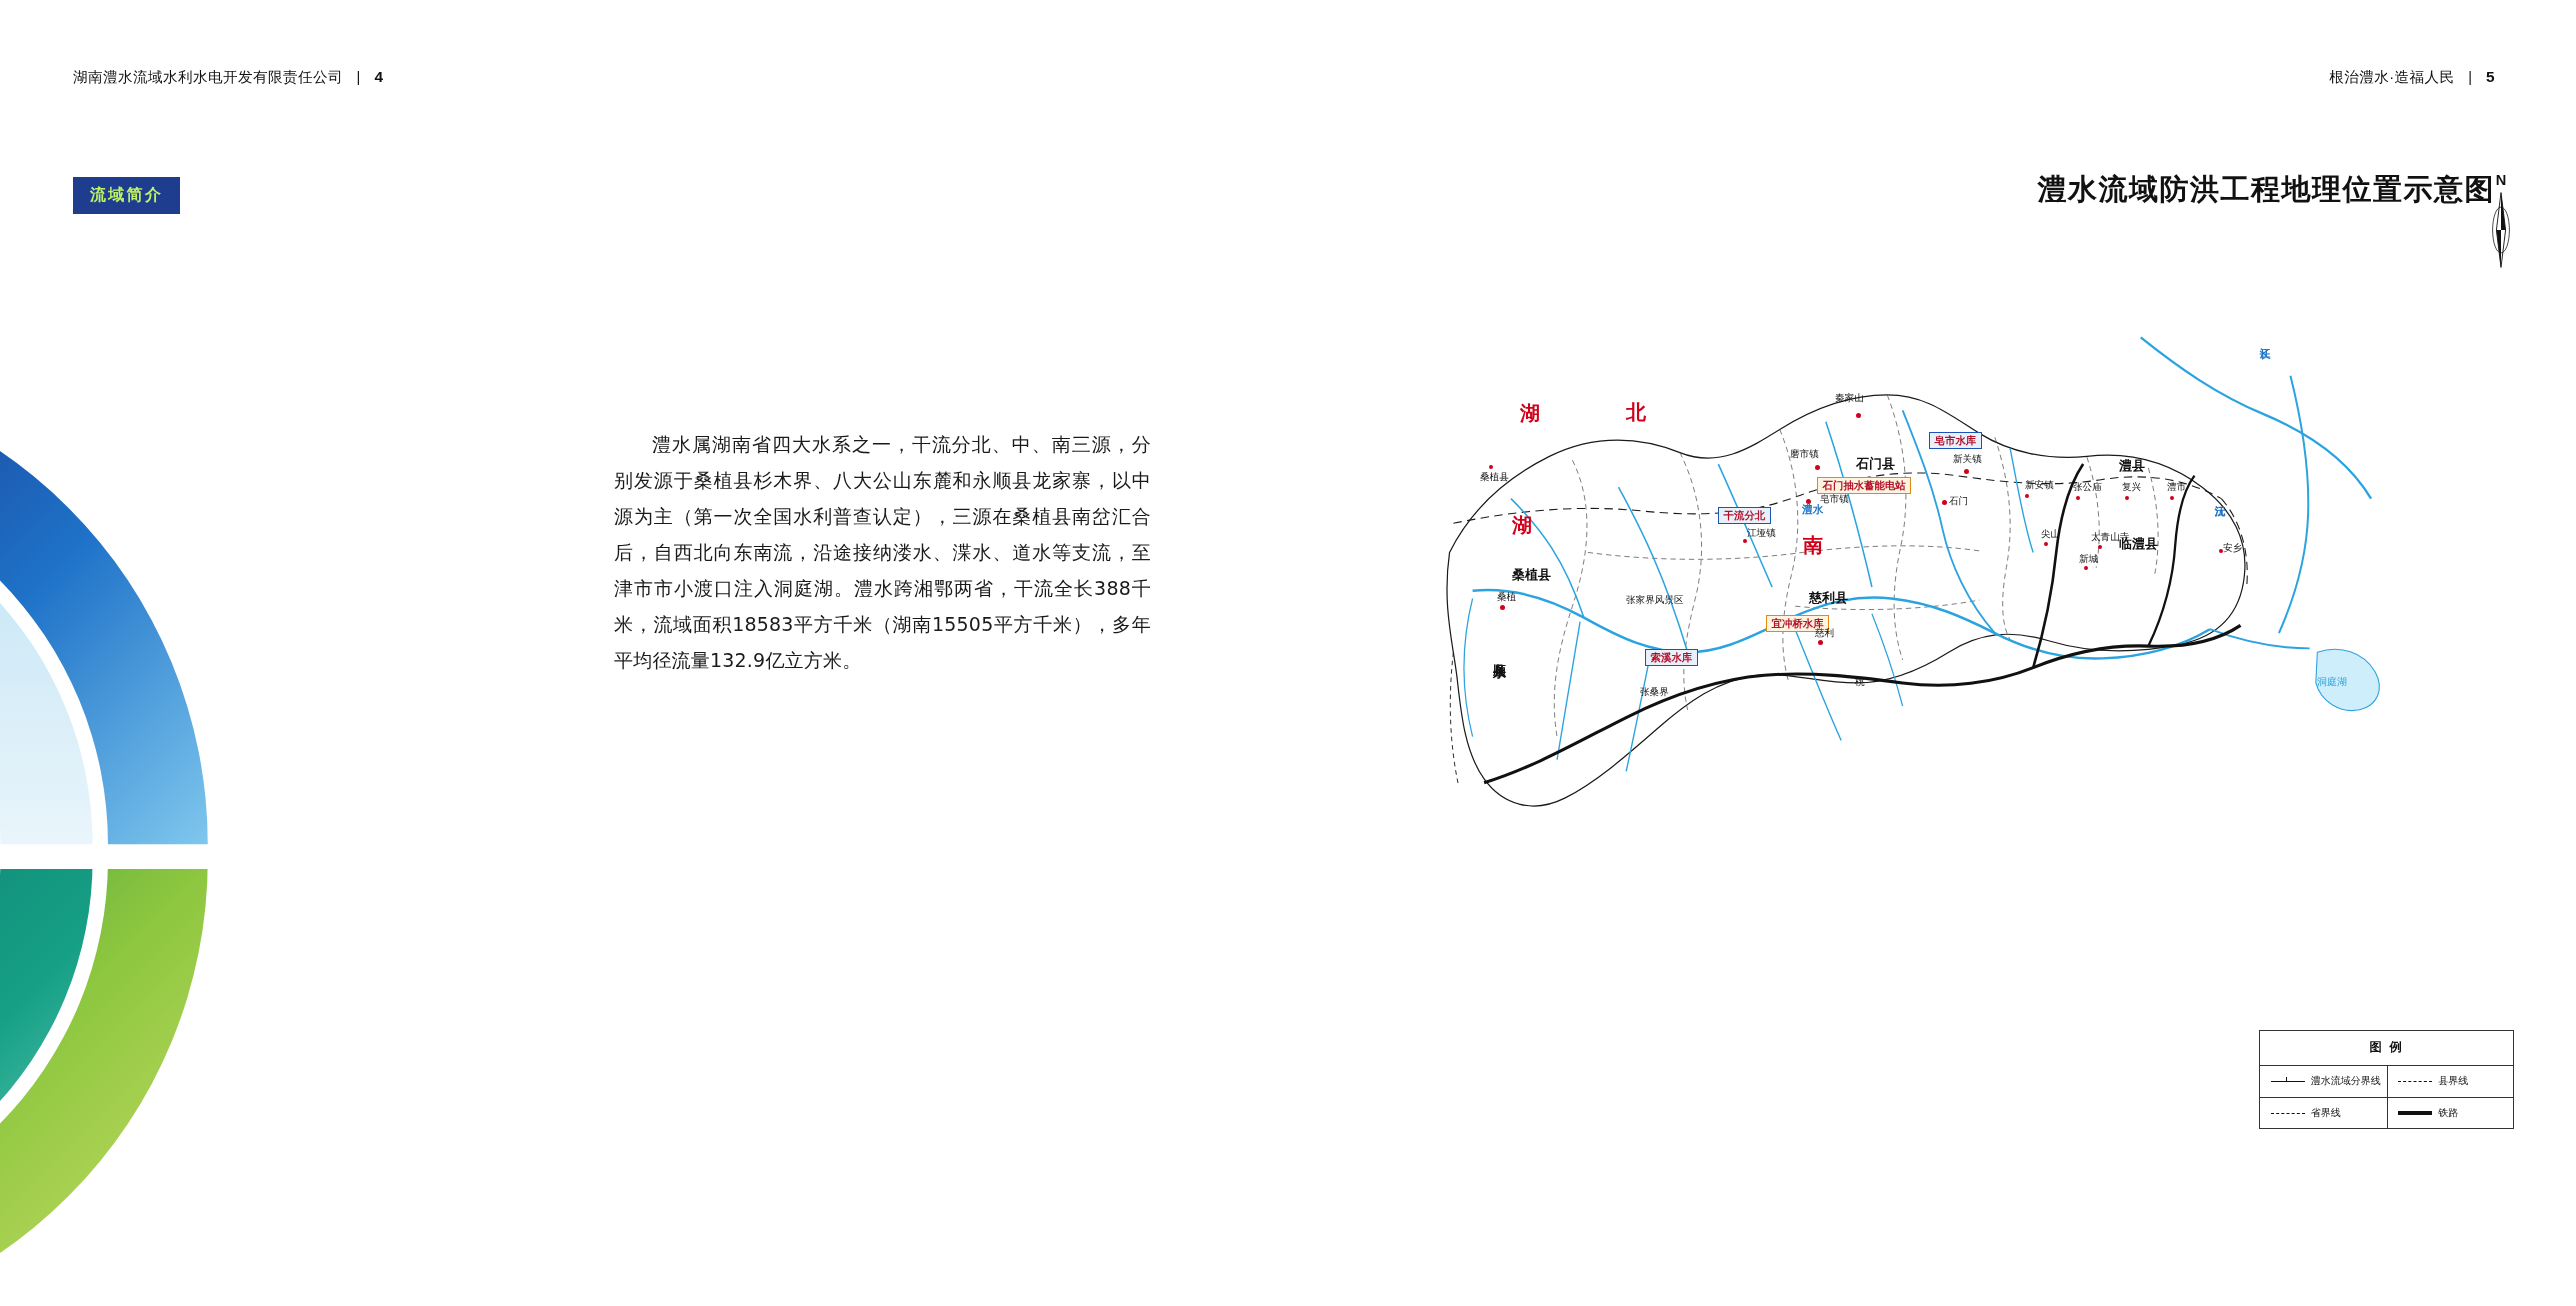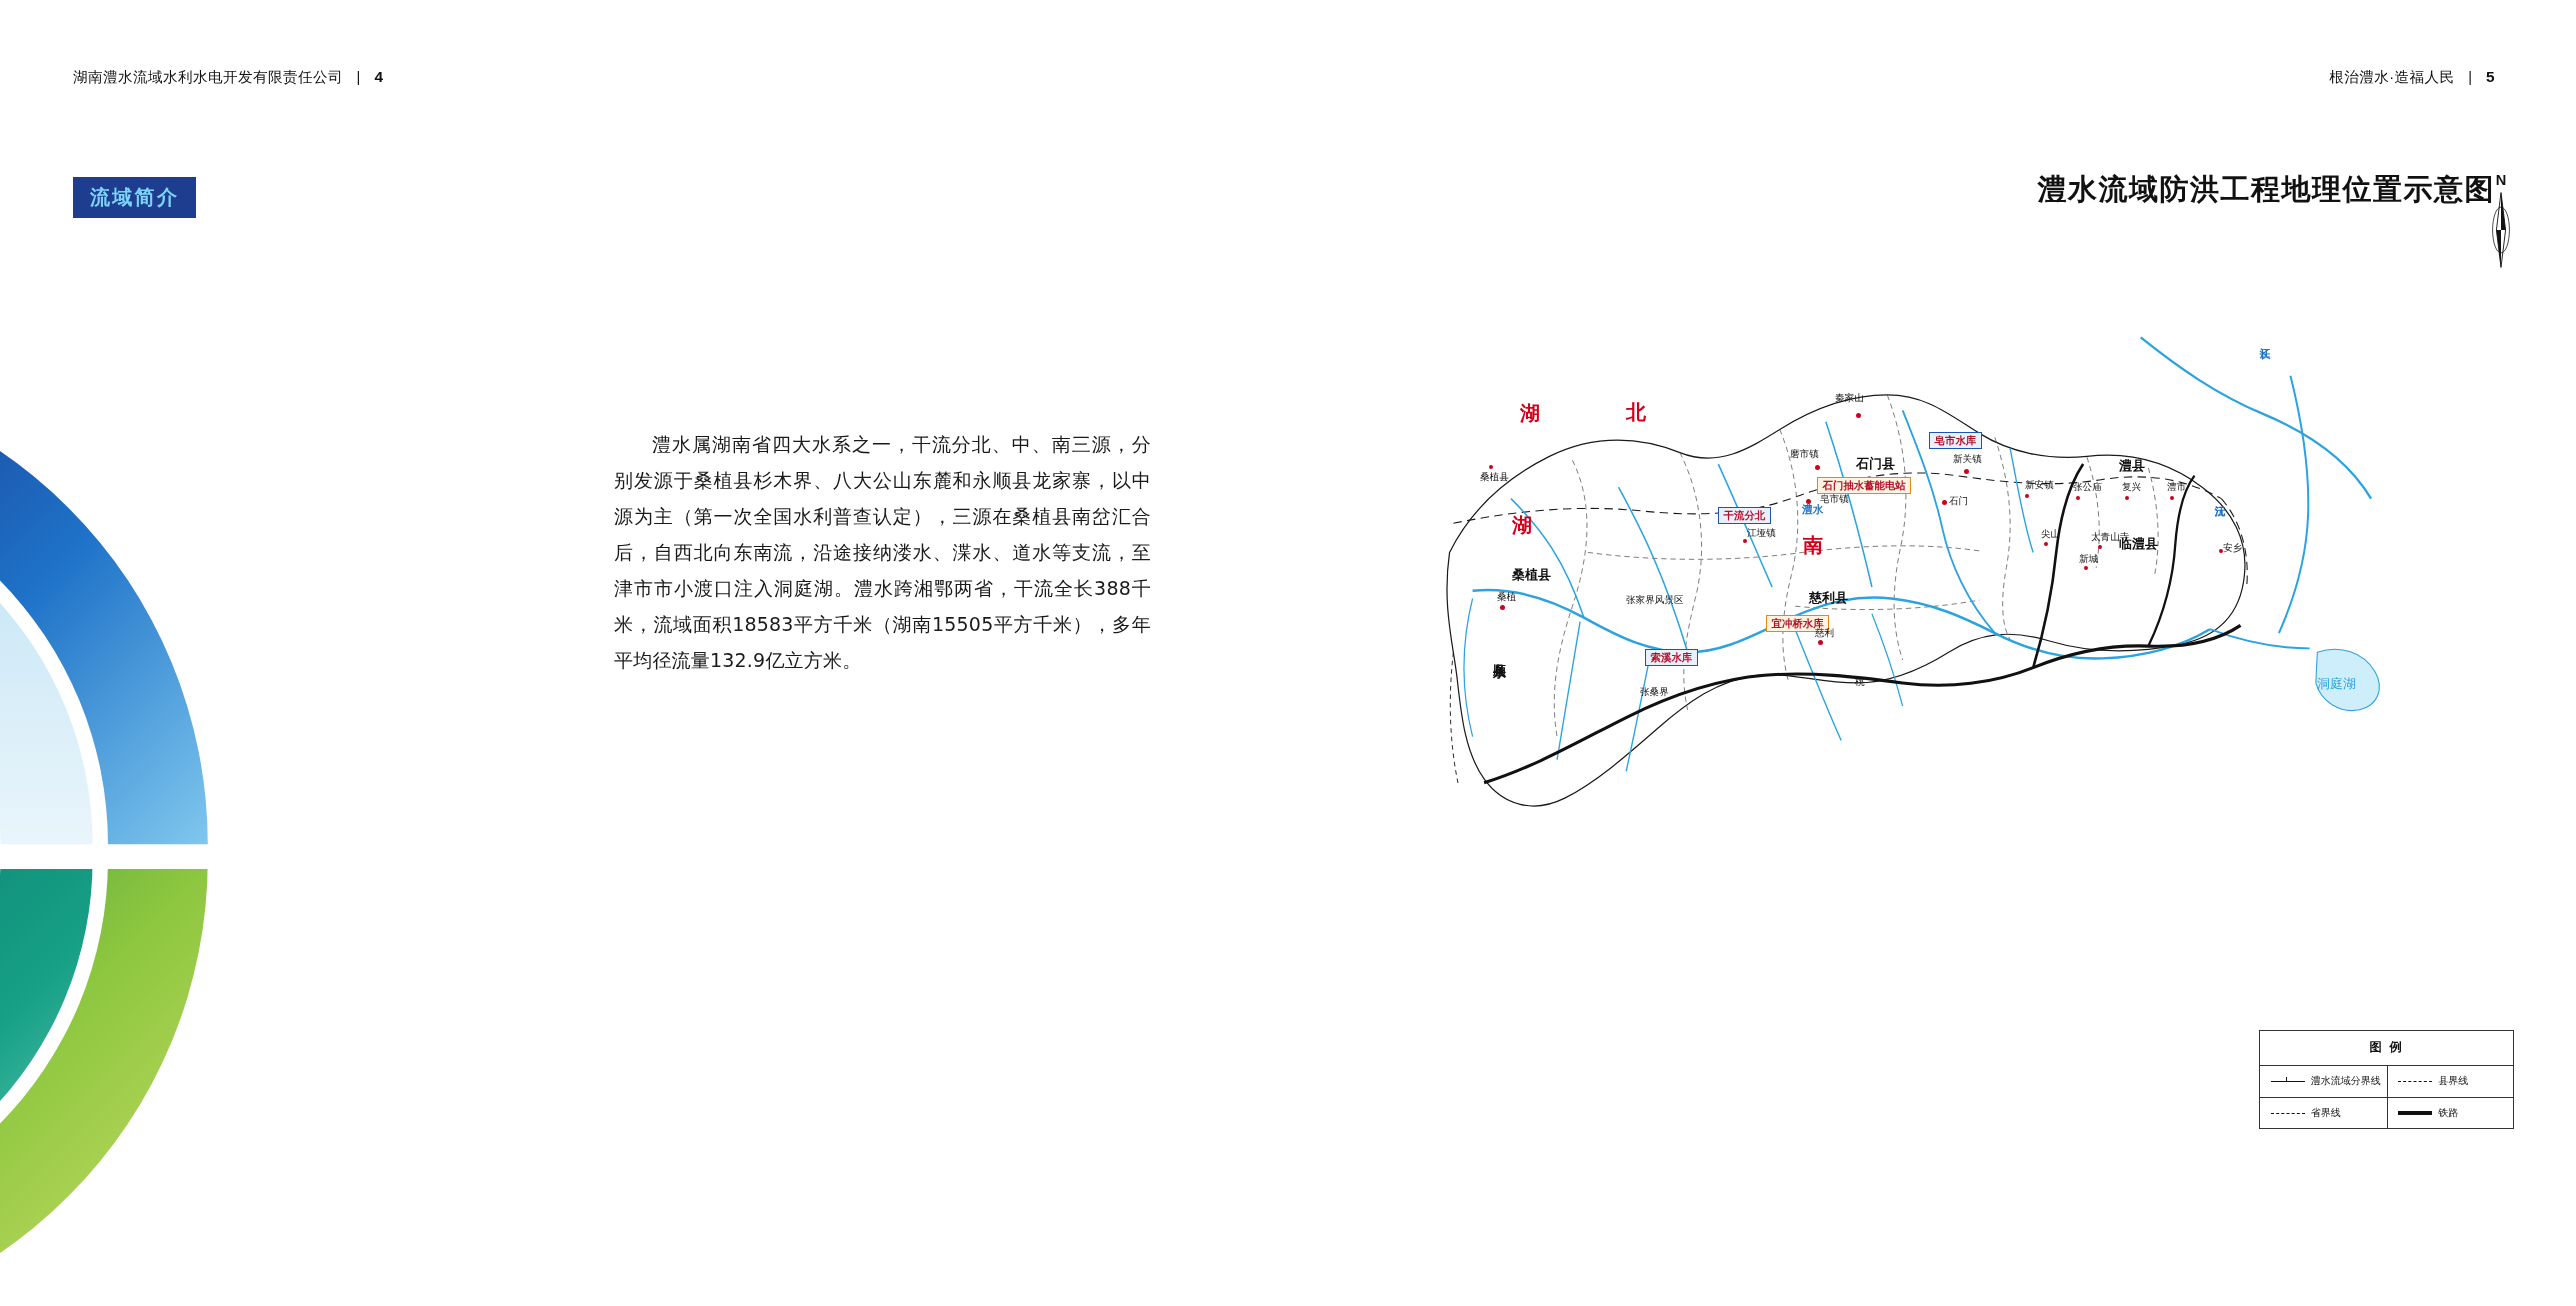--- a/index.html
+++ b/index.html
@@ -46,22 +46,22 @@
     font-weight: bold;
     font-size: 15.4px;
   }
 
   
   .section-tag {
     position: absolute;
     left: 73px;
     top: 177px;
     background: #1e3d8f;
-    color: #7dd3fc;
-    font-size: 20px;
+    color: #bef264;
+    font-size: 16px;
     font-weight: bold;
     letter-spacing: 2.3px;
     padding: 10px 17px 10.7px 17px;
     line-height: 1;
   }
 
   
   .swirl {
     position: absolute;
     left: -253px;
@@ -149,21 +149,21 @@
     color: #2176c7;
     font-weight: bold;
     font-size: 10.7px;
     margin-left: 12px;
   }
   .map-label.river.vertical {
     writing-mode: vertical-rl;
   }
   .map-label.lake {
     color: #2aa3e0;
-    font-size: 13px;
+    font-size: 10px;
   }
   .map-label.small-city {
     font-size: 9.6px;
   }
 
   .box-label {
     position: absolute;
     border: 1.1px solid #1b53b8;
     background: #e8f1fb;
     color: #b3122a;

